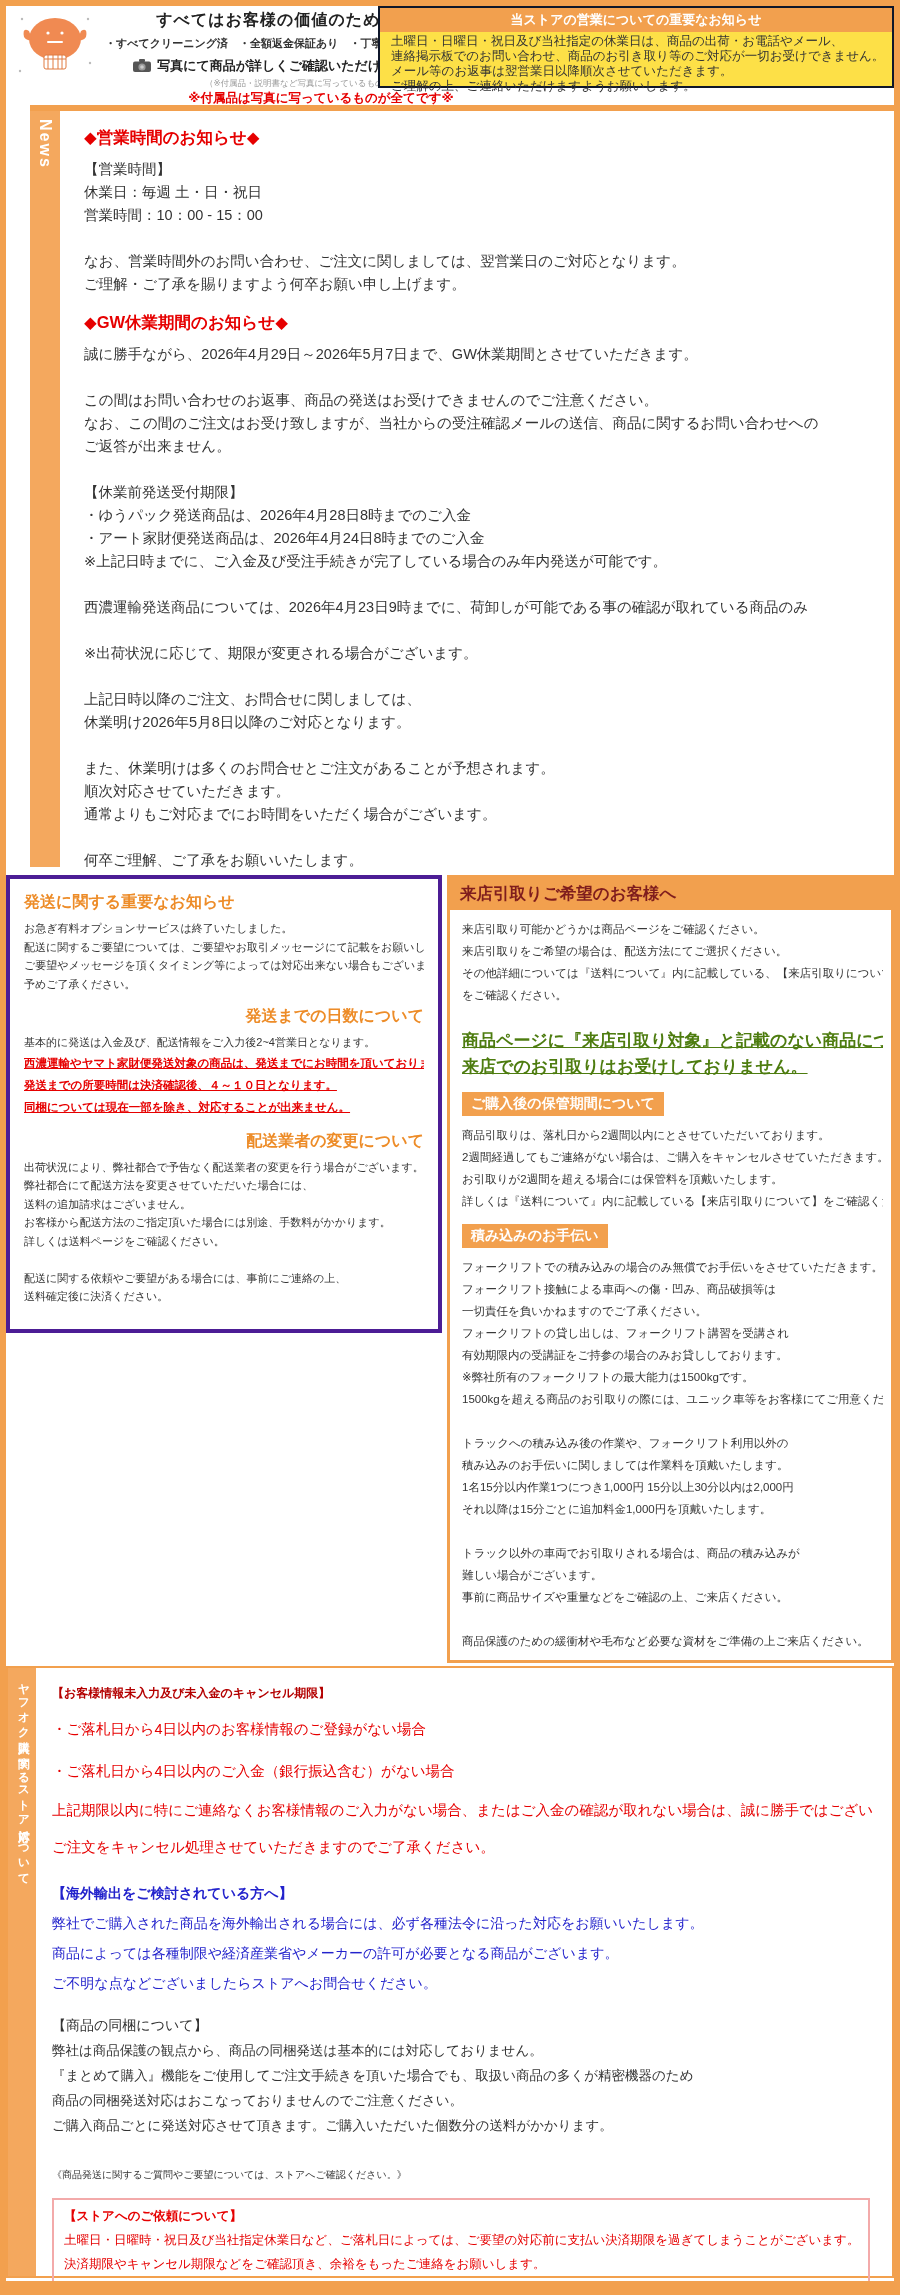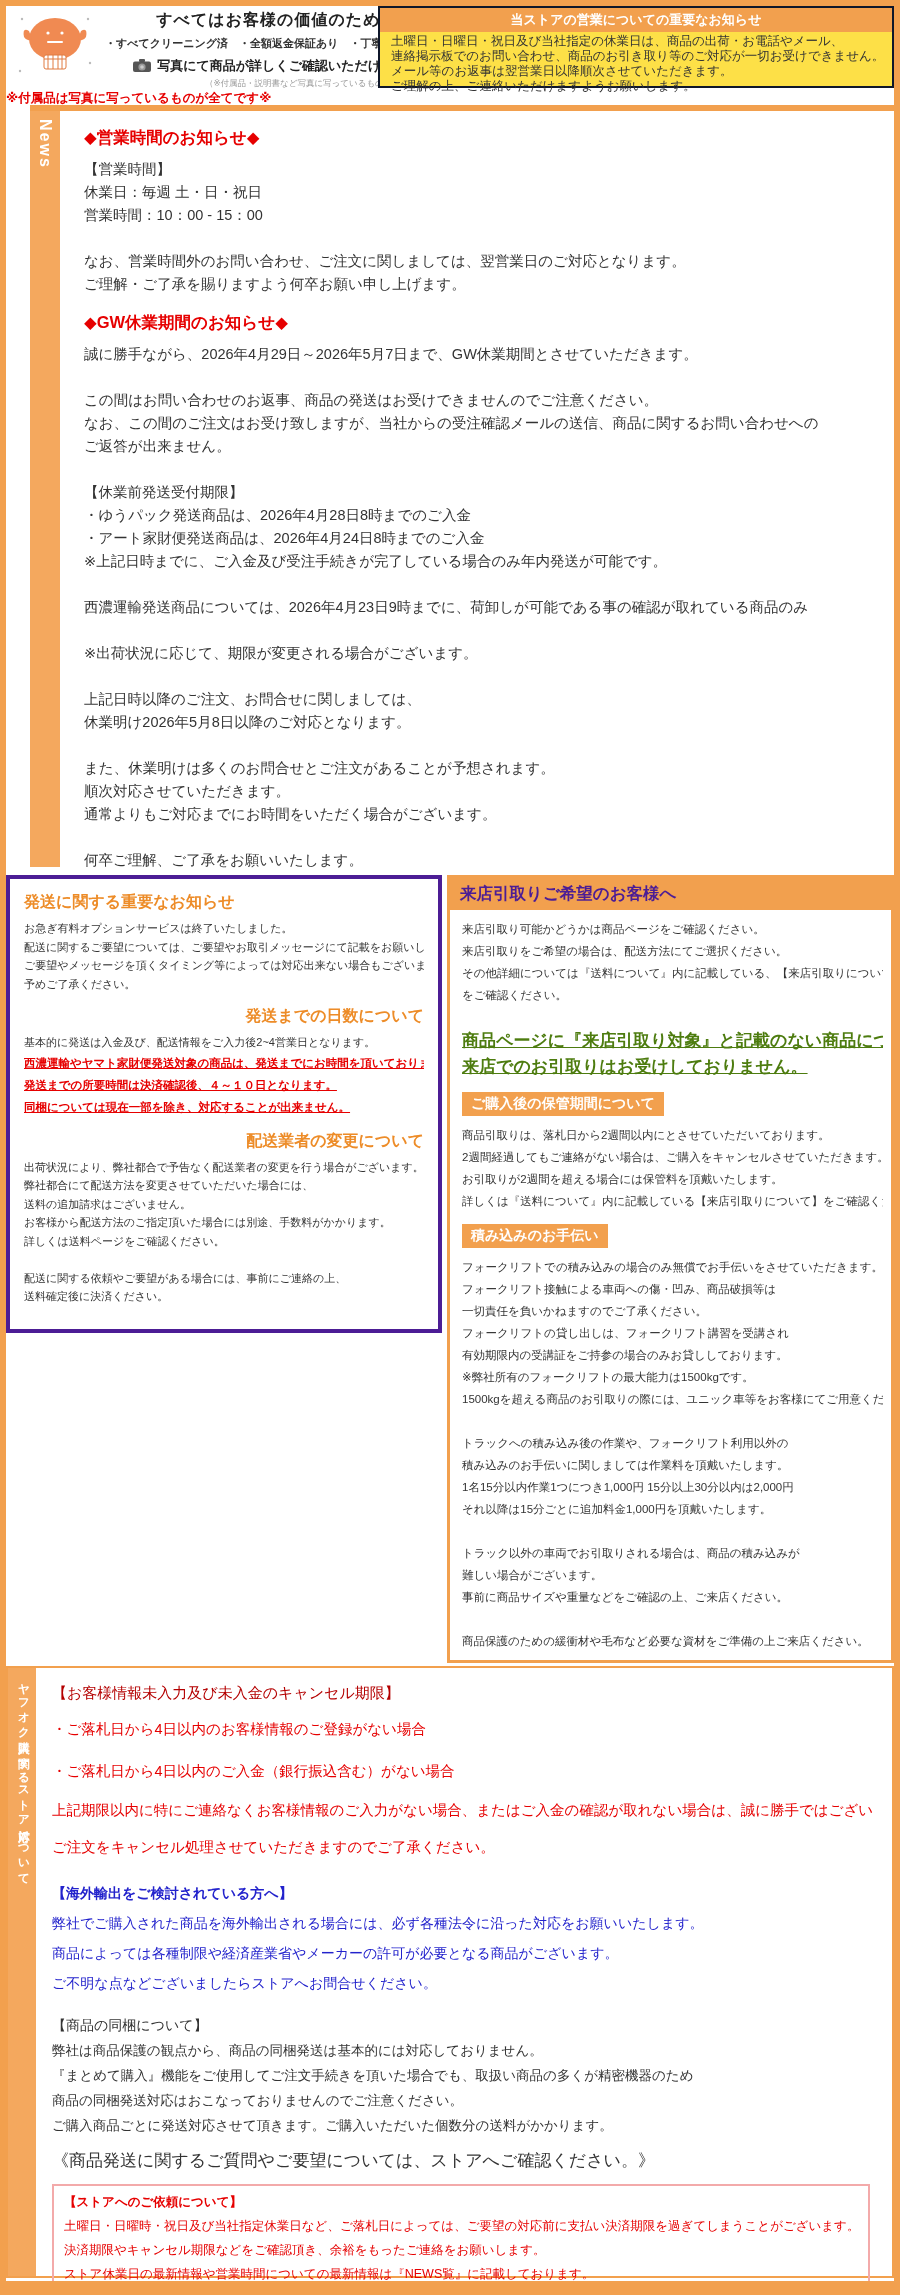--- a/index.html
+++ b/index.html
@@ -14,55 +14,55 @@
   .header-main{position:absolute;left:95px;top:4px;width:352px;text-align:center;}
   .h-title{font-size:16px;font-weight:bold;color:#222;letter-spacing:1px;}
   .h-features{font-size:11px;font-weight:bold;color:#333;margin-top:5px;white-space:nowrap;}
   .h-photo{font-size:13px;font-weight:bold;color:#222;margin-top:6px;}
   .h-photo .cam{display:inline-block;vertical-align:-2px;margin-right:6px;}
   .h-subnote{font-size:8.5px;color:#999;margin-top:3px;text-align:right;}
   .notice-box{position:absolute;left:372px;top:0;width:516px;height:82px;border:2px solid #0f172a;box-sizing:border-box;background:#fde047;}
   .notice-title{background:#F2A04E;color:#fff;font-weight:bold;font-size:13px;text-align:center;padding:3px 0;}
   .notice-body{padding:2px 11px;}
   .n-line{font-size:12.5px;line-height:15px;color:#333;white-space:nowrap;overflow:hidden;}
-  .acc-warning{position:absolute;left:0;top:84px;width:630px;color:#E60000;font-weight:bold;font-size:12.5px;}
+  .acc-warning{position:absolute;left:0;top:84px;width:630px;text-align:center;color:#E60000;font-weight:bold;font-size:12.5px;}
   
   .news{position:absolute;left:24px;top:99px;width:864px;height:762px;border-top:6px solid #F2A04E;box-sizing:border-box;background:#fff;}
   .news-tab{position:absolute;left:0;top:0;width:30px;height:100%;background:#F4A85E;}
   .news-tab-label{writing-mode:vertical-rl;text-orientation:mixed;color:#fff;font-weight:bold;font-size:16px;letter-spacing:2px;margin:8px 0 0 6px;}
   .news-content{margin-left:30px;padding:14px 10px 0 24px;}
   .news-h{color:#E60000;font-weight:bold;font-size:16.5px;line-height:25px;margin-bottom:8px;}
   .news-h.gw{margin-top:14px;}
   .news-line{font-size:14.5px;line-height:23px;color:#333;white-space:nowrap;overflow:hidden;}
   
   .col{position:absolute;box-sizing:border-box;background:#fff;}
   .shipping{left:0;top:869px;width:436px;height:458px;border:4px solid #4c1d95;padding:12px 14px 0 14px;}
   .ship-h{color:#ED8C28;font-weight:bold;font-size:16px;line-height:22px;margin-bottom:6px;}
   .ship-h.mt{margin-top:12px;text-align:right;}
   .shipping .p-line{font-size:11px;line-height:18.5px;color:#333;white-space:nowrap;overflow:hidden;}
   .shipping .p-line.red-u{color:#E60000;font-weight:bold;font-size:11.5px;line-height:22px;text-decoration:underline;}
   .pickup{left:441px;top:869px;width:447px;height:788px;border:3px solid #F2A04E;}
-  .pickup-header{background:#F2A04E;color:#4c1d95;font-weight:bold;font-size:16.5px;padding:5px 10px;}
+  .pickup-header{background:#F2A04E;color:#7f1d1d;font-weight:bold;font-size:16.5px;padding:5px 10px;}
   .pickup-body{padding:8px 8px 0 12px;}
   .pickup .p-line{font-size:11.5px;line-height:22px;color:#333;white-space:nowrap;overflow:hidden;}
   .pickup .p-line.red-u{color:#4d7c0f;font-weight:bold;font-size:17px;line-height:26px;text-decoration:underline;}
   .hl{display:inline-block;background:#F2A04E;color:#fff;font-weight:bold;font-size:14px;padding:3px 9px;margin:12px 0 8px 0;}
   
   .footer{position:absolute;left:0;top:1660px;width:888px;height:612px;border:2px solid #F2A04E;box-sizing:border-box;background:#fff;}
   .footer-tab{position:absolute;left:0;top:0;width:28px;height:100%;background:#F4A85E;}
   .footer-tab-label{writing-mode:vertical-rl;text-orientation:upright;color:#fff;font-weight:bold;font-size:11.5px;letter-spacing:1px;margin:8px 0 0 8px;}
   .footer-content{margin-left:28px;padding:10px 16px 0 16px;}
-  .cancel-h{color:#B40000;font-weight:normal;font-size:15px;line-height:30px;}
+  .cancel-h{color:#B40000;font-weight:bold;font-size:12px;line-height:30px;}
   .cancel-bullets .p-line{color:#E60000;font-size:14.5px;line-height:42px;white-space:nowrap;overflow:hidden;}
   .cancel-big .p-line{color:#E60000;font-size:14.5px;line-height:37px;white-space:nowrap;overflow:hidden;}
   .export-h{color:#2323CC;font-weight:bold;font-size:14px;line-height:30px;margin-top:12px;}
   .export-lines .p-line{color:#2323CC;font-size:14px;line-height:30px;white-space:nowrap;overflow:hidden;}
   .bundle-h{color:#333;font-size:14px;line-height:26px;margin-top:14px;}
   .bundle-lines .p-line{color:#333;font-size:13.5px;line-height:25px;white-space:nowrap;overflow:hidden;}
-  .question{color:#333;font-size:17px;line-height:26px;margin-top:10px;}
+  .question{color:#333;font-size:10px;line-height:26px;margin-top:24px;}
   .request-box{margin-top:10px;border:2px solid #F3AAAA;padding:4px 10px;width:818px;box-sizing:border-box;}
   .request-h{color:#E60000;font-size:12.5px;font-weight:bold;line-height:24px;}
   .request-lines .p-line{color:#E60000;font-size:12.5px;line-height:24px;white-space:nowrap;overflow:hidden;}
 </style>
 </head>
 <body>
 
 <div class="page">
 
   <div class="logo">

